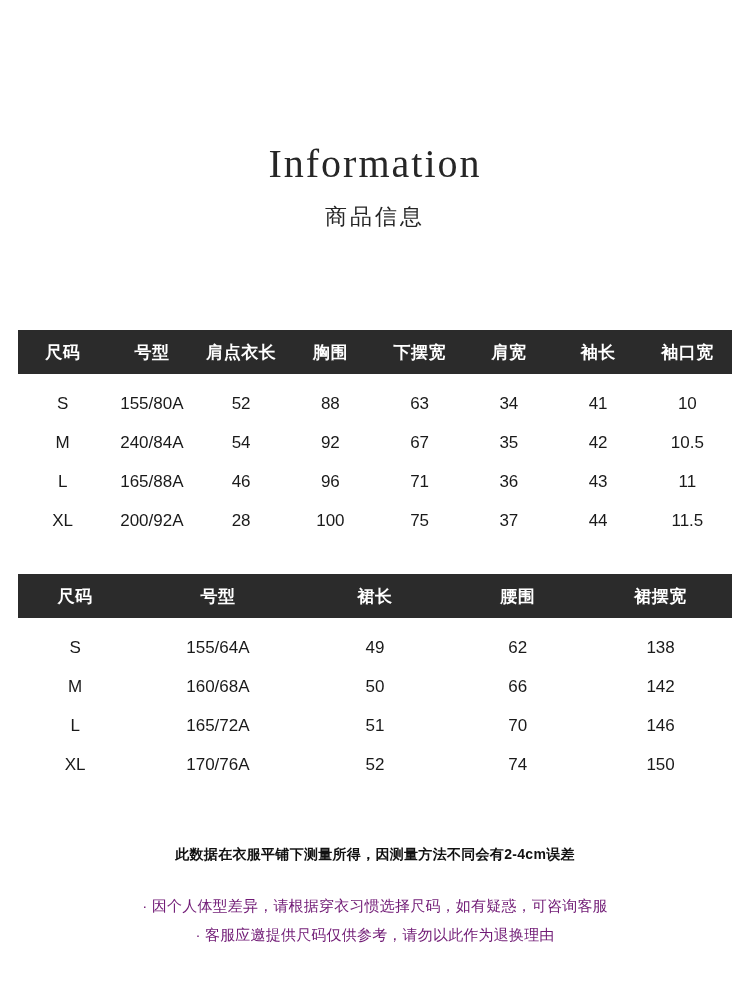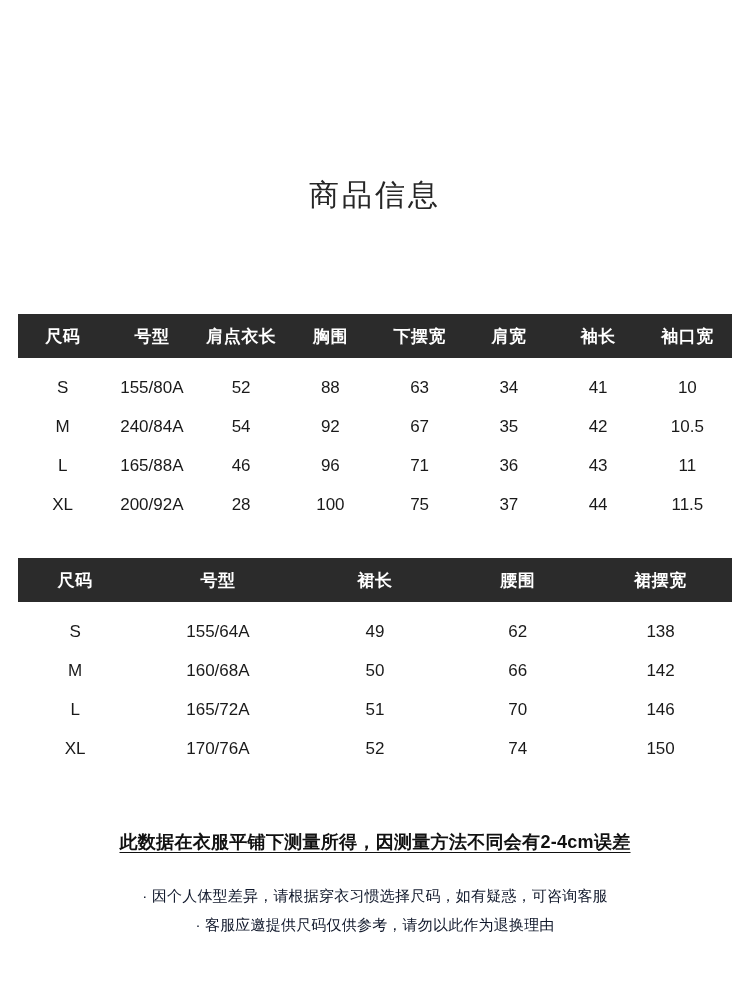--- a/index.html
+++ b/index.html
@@ -26,22 +26,22 @@
   }
   .title-en {
     font-family: "Liberation Serif", serif;
     font-size: 40px;
     letter-spacing: 2px;
     color: #262626;
     line-height: 1.1;
     font-weight: 400;
   }
   .title-cn {
-    margin-top: 33px;
-    font-size: 30px;
+    margin-top: 16px;
+    font-size: 22px;
     letter-spacing: 3px;
     color: #262626;
     font-weight: 400;
     font-family: Liberation Mono, monospace;
   }
 
   .table-wrap {
     margin: 0 18px;
   }
   .size-table {
@@ -73,42 +73,42 @@
     padding-top: 10px;
   }
   .table-1 { margin-top: 98px; }
   .table-2 { margin-top: 34px; }
 
   .notes {
     margin-top: 62px;
     text-align: center;
   }
   .note-main {
-    font-size: 18px;
+    font-size: 14px;
     font-weight: 700;
     color: #111111;
-    text-decoration: underline;
     text-underline-offset: 4px;
     letter-spacing: 0.3px;
   }
   .note-list {
     margin-top: 28px;
     font-size: 15px;
-    color: #0f172a;
+    color: #701a75;
     line-height: 1.9;
     letter-spacing: 0.2px;
   }
   .note-item { display: block; }
 </style>
 </head>
 <body>
 
 <div class="page">
 
   <div class="header">
+    <div class="title-en">Information</div>
     <div class="title-cn">商品信息</div>
   </div>
 
   <div class="table-wrap">
 
     <table class="size-table table-1">
       <thead>
         <tr>
           <th>尺码</th>
           <th>号型</th>

